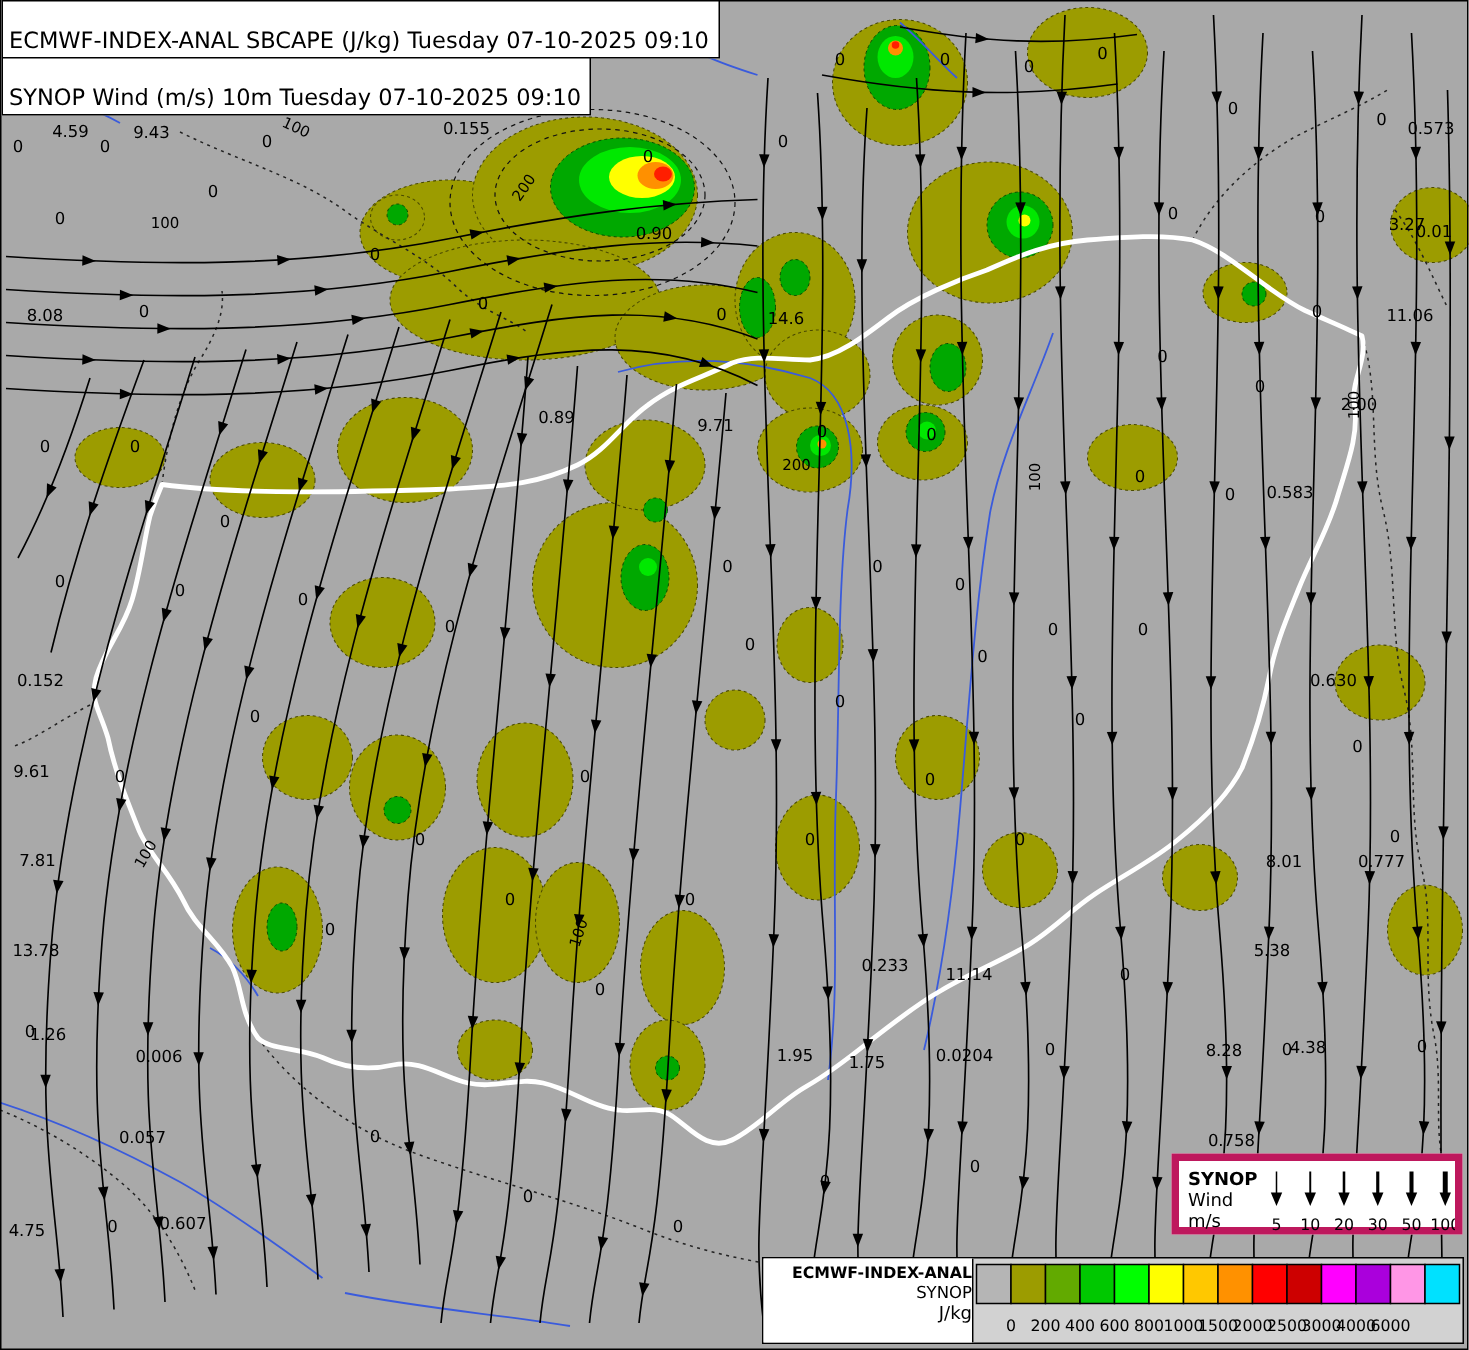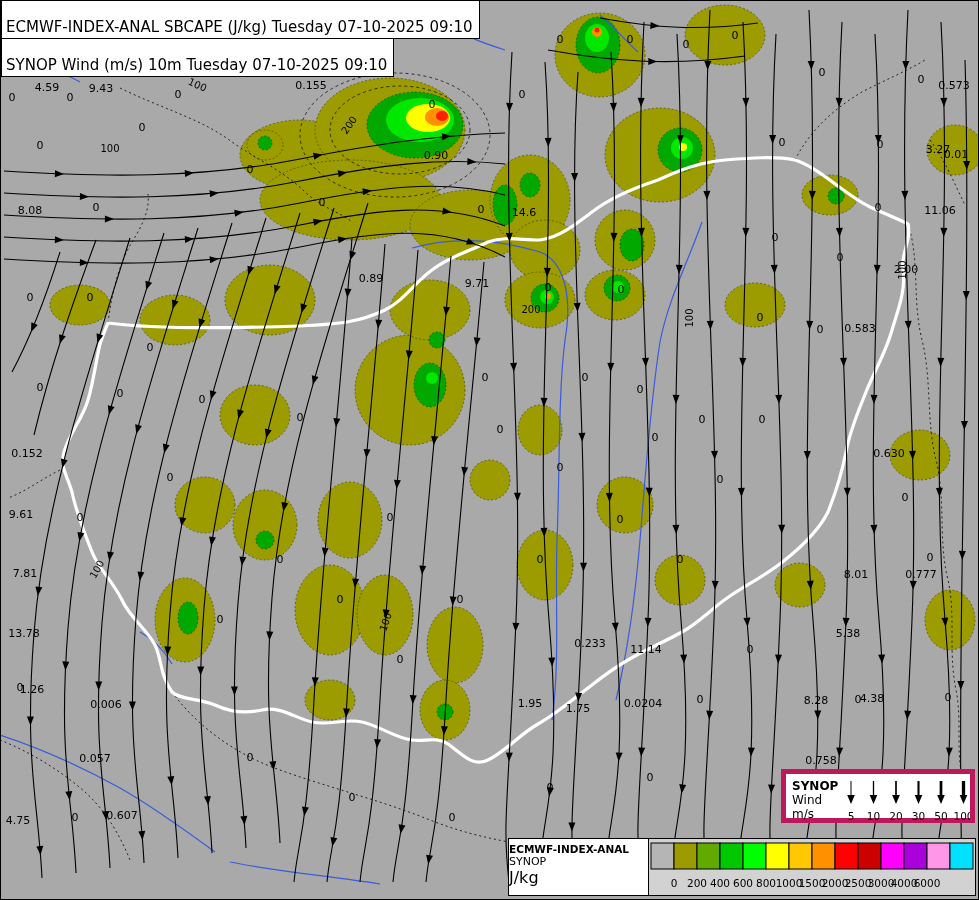--- a/index.html
+++ b/index.html
@@ -19,24 +19,24 @@
   .p-red{fill:#ff1e00;stroke:none}
   .station{font-size:11px;fill:#000;text-anchor:middle}
   .contour-label{font-size:10px;fill:#000;text-anchor:middle}
   .header{position:absolute;top:1px;left:1px;z-index:6}
   .header .hline{display:table;background:#fff;border:1px solid #000;padding:18px 6px 3px 4px;font-size:15px;line-height:16px;white-space:nowrap;margin-top:-1px}
   .legend-wind{position:absolute;left:781px;top:769px;width:194px;height:54px;background:#fff;border:5px solid #be185d;display:flex;z-index:6}
   .legend-wind .wcol{padding:5px 2px 0 6px;width:52px}
   .legend-wind .wcol .t1{font-weight:bold;font-size:12px}
   .legend-wind .wcol .t2,.legend-wind .wcol .t3{font-size:12px}
   .legend-cape{position:absolute;left:508px;top:838px;width:468px;height:58px;background:#d2d2d2;border:1px solid #000;display:flex;z-index:6}
-  .legend-cape .ctitle{width:140px;background:#fff;border-right:1px solid #000;text-align:left;padding-top:4px}
+  .legend-cape .ctitle{width:140px;background:#fff;border-right:1px solid #000;text-align:right;padding-top:4px}
   .legend-cape .ctitle .t1{font-size:10.5px;font-weight:bold}
   .legend-cape .ctitle .t2{font-size:11px}
-  .legend-cape .ctitle .t3{font-size:16px}
+  .legend-cape .ctitle .t3{font-size:12px}
   .legend-cape .cbar{flex:1;position:relative}
 </style>
 </head>
 <body>
 
 <svg id="map-svg" width="979" height="900">
   <rect x="0" y="0" width="979" height="900" fill="#a9a9a9"></rect>
 
   <g id="patches">
     <ellipse class="p-olive" cx="300" cy="155" rx="60" ry="35"></ellipse>

